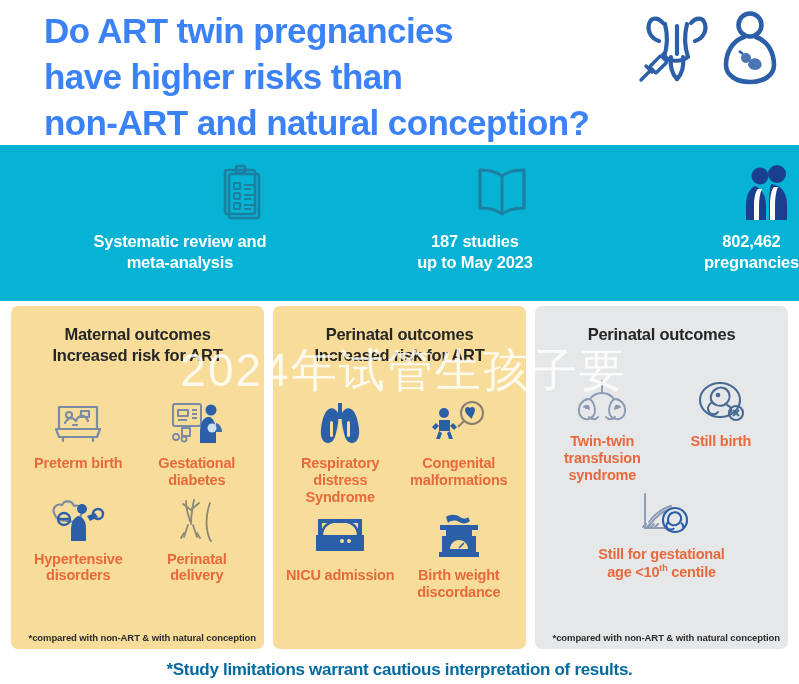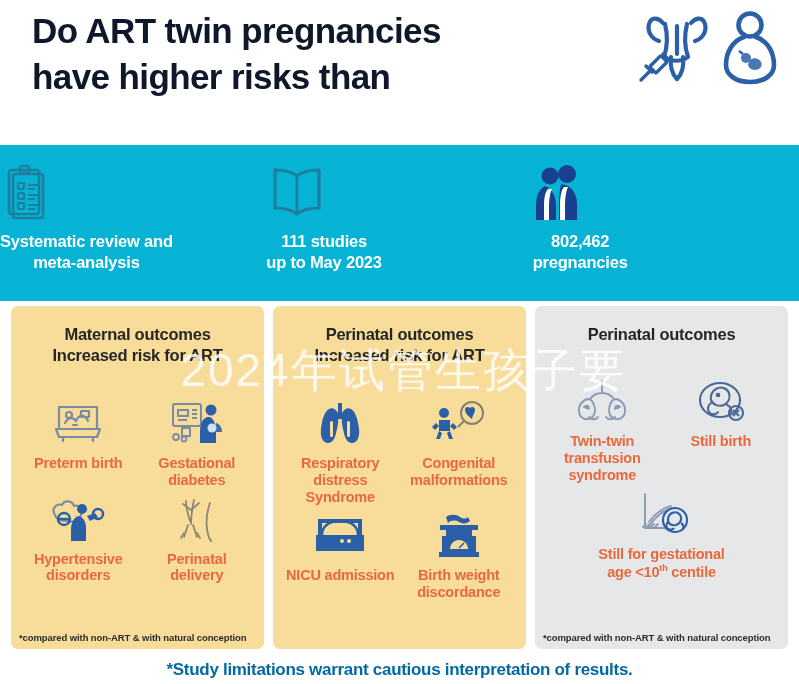--- a/index.html
+++ b/index.html
@@ -27,24 +27,25 @@
     background: #ffffff;
     padding: 4px 20px 0 32px;
     display: flex;
     align-items: flex-start;
     justify-content: space-between;
   }
   .header-title {
     font-size: 35px;
     font-weight: bold;
     line-height: 1.32;
-    color: #0f172a;
+    color: #3b82f6;
     letter-spacing: -0.6px;
     max-width: 580px;
     padding-top: 4px;
+    margin-left: 12px;
   }
   .header-title .line { display: block; white-space: nowrap; }
   .header-icons {
     display: flex;
     align-items: center;
     gap: 6px;
     padding-top: 6px;
   }
 
   
@@ -53,21 +54,21 @@
     left: 0; top: 145px;
     width: 799px; height: 156px;
     background: #06b3d4;
     display: flex;
     align-items: flex-start;
   }
   .stat {
     flex: 1;
     display: flex;
     flex-direction: column;
-    align-items: flex-start;
+    align-items: flex-end;
     padding-top: 16px;
   }
   .stat-icon { height: 62px; display:flex; align-items:center; justify-content:center; }
   .stat-label {
     margin-top: 8px;
     color: #ffffff;
     font-size: 16.5px;
     font-weight: bold;
     text-align: center;
     line-height: 1.25;
@@ -133,21 +134,21 @@
     font-size: 14.5px;
     font-weight: bold;
     text-align: center;
     line-height: 1.16;
     color: #e8693c;
     letter-spacing: -0.2px;
   }
   .outcome-label sup { font-size: 9px; vertical-align: super; }
 
   .panel-note {
-    text-align: left;
+    text-align: right;
     font-size: 9.5px;
     font-weight: bold;
     color: #2b2b2b;
     padding-bottom: 6px;
     letter-spacing: -0.1px;
   }
 
   
   .footer {
     position: absolute;
@@ -182,20 +183,21 @@
 </style>
 </head>
 <body>
 
 <div id="infographic">
 
   <div class="header">
     <div class="header-title">
       <span class="line">Do ART twin pregnancies</span>
       <span class="line">have higher risks than</span>
+      <span class="line">non-ART and natural conception?</span>
     </div>
     <div class="header-icons">
       <span>
         <svg width="82" height="78" viewBox="0 0 82 78">
           <g fill="none" stroke="#2b5fa8" stroke-width="4.2" stroke-linecap="round" stroke-linejoin="round">
             <path d="M30 13c-5-6-12-6-14 1-2 8 3 15 10 17"></path>
             <path d="M58 13c5-6 12-6 14 1 2 8-3 15-10 17"></path>
             <path d="M32 14c3 12 2 24-1 33 6 5 18 5 24 0-3-9-4-21-1-33"></path>
             <path d="M44 16v28"></path>
             <path d="M38 47c-1 9 1 17 6 22"></path>
@@ -259,21 +261,21 @@
           <g fill="none" stroke="#1c7fa0" stroke-width="2.8" stroke-linejoin="round" stroke-linecap="round">
             <path d="M31 13c-5-4-13-6-22-6v38c9 0 17 2 22 6"></path>
             <path d="M31 13c5-4 13-6 22-6v38c-9 0-17 2-22 6"></path>
             <path d="M31 13v38"></path>
             <path d="M9 7c0 0 0 38 0 38"></path>
             <path d="M53 7c0 0 0 38 0 38"></path>
           </g>
         </svg>
       </div>
       <div class="stat-label">
-        <span class="l">111 studies</span>
+        <span class="l">187 studies</span>
         <span class="l">up to May 2023</span>
       </div>
     </div>
 
     <div class="stat">
       <div class="stat-icon">
         <svg width="56" height="60" viewBox="0 0 56 60">
           <g fill="#1b3f8f">
             <circle cx="34" cy="12" r="9"></circle>
             <path d="M28 22c10 1 16 9 16 20v16H26V42c0-9 1-15 2-20z"></path>

